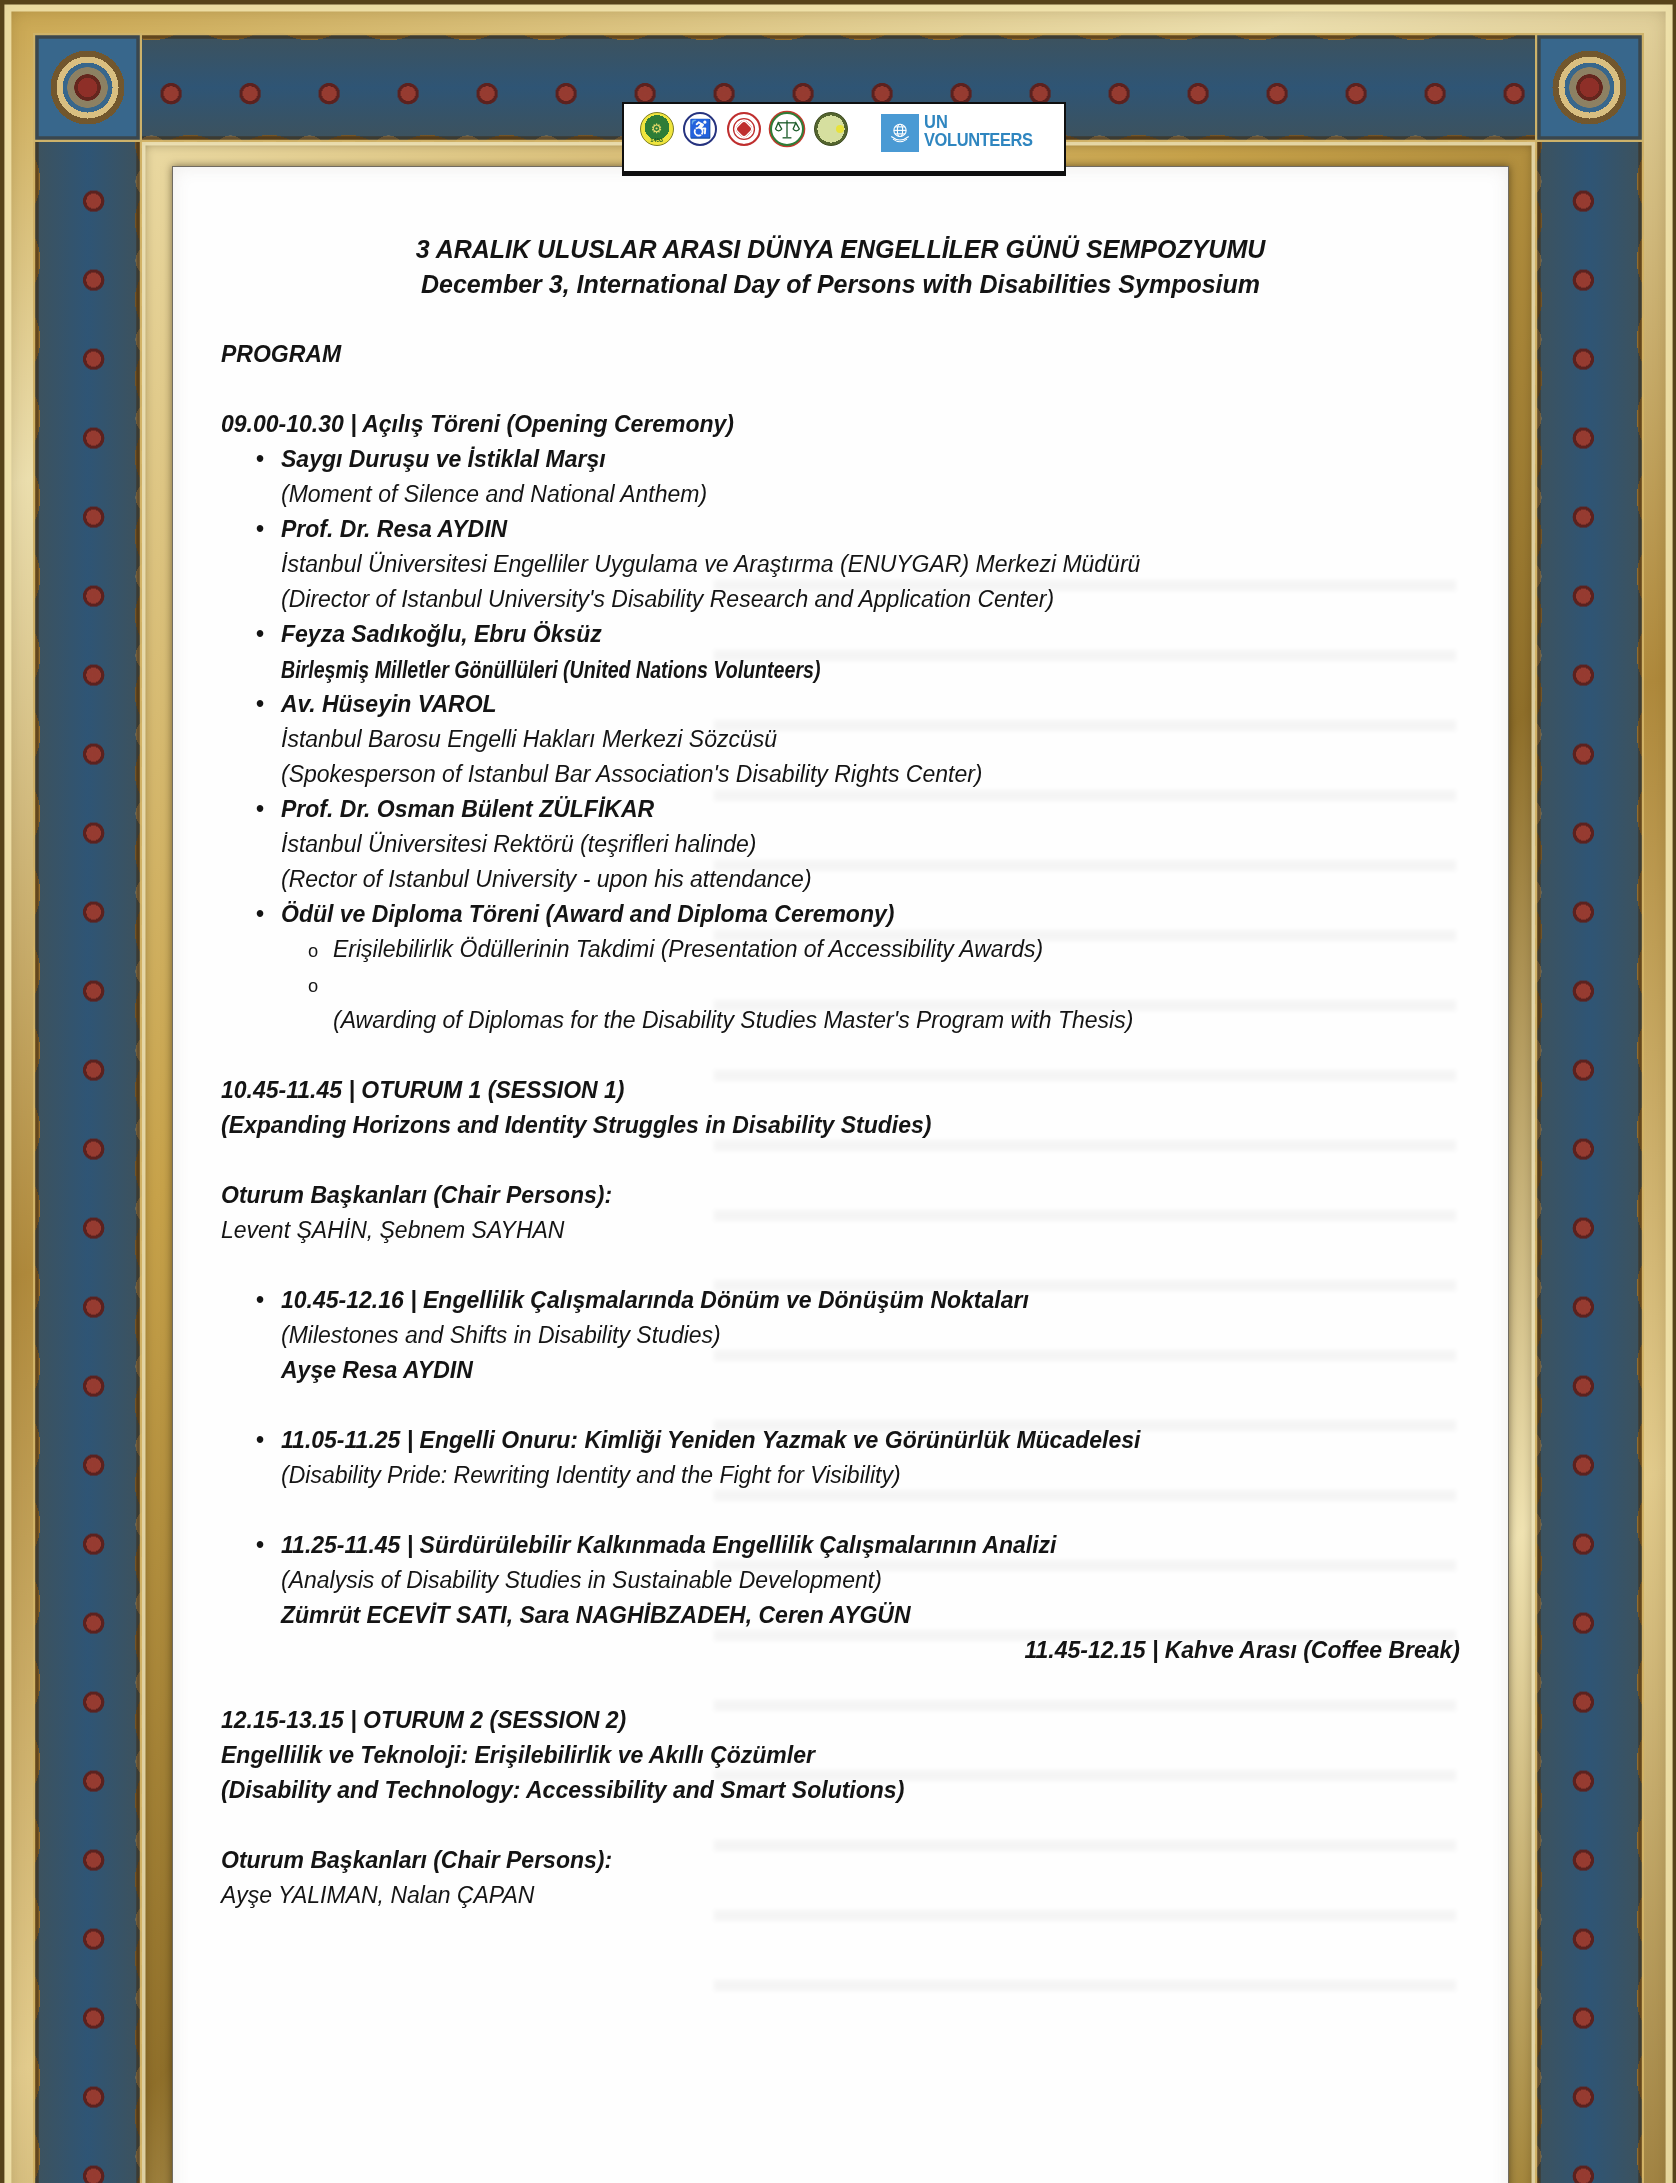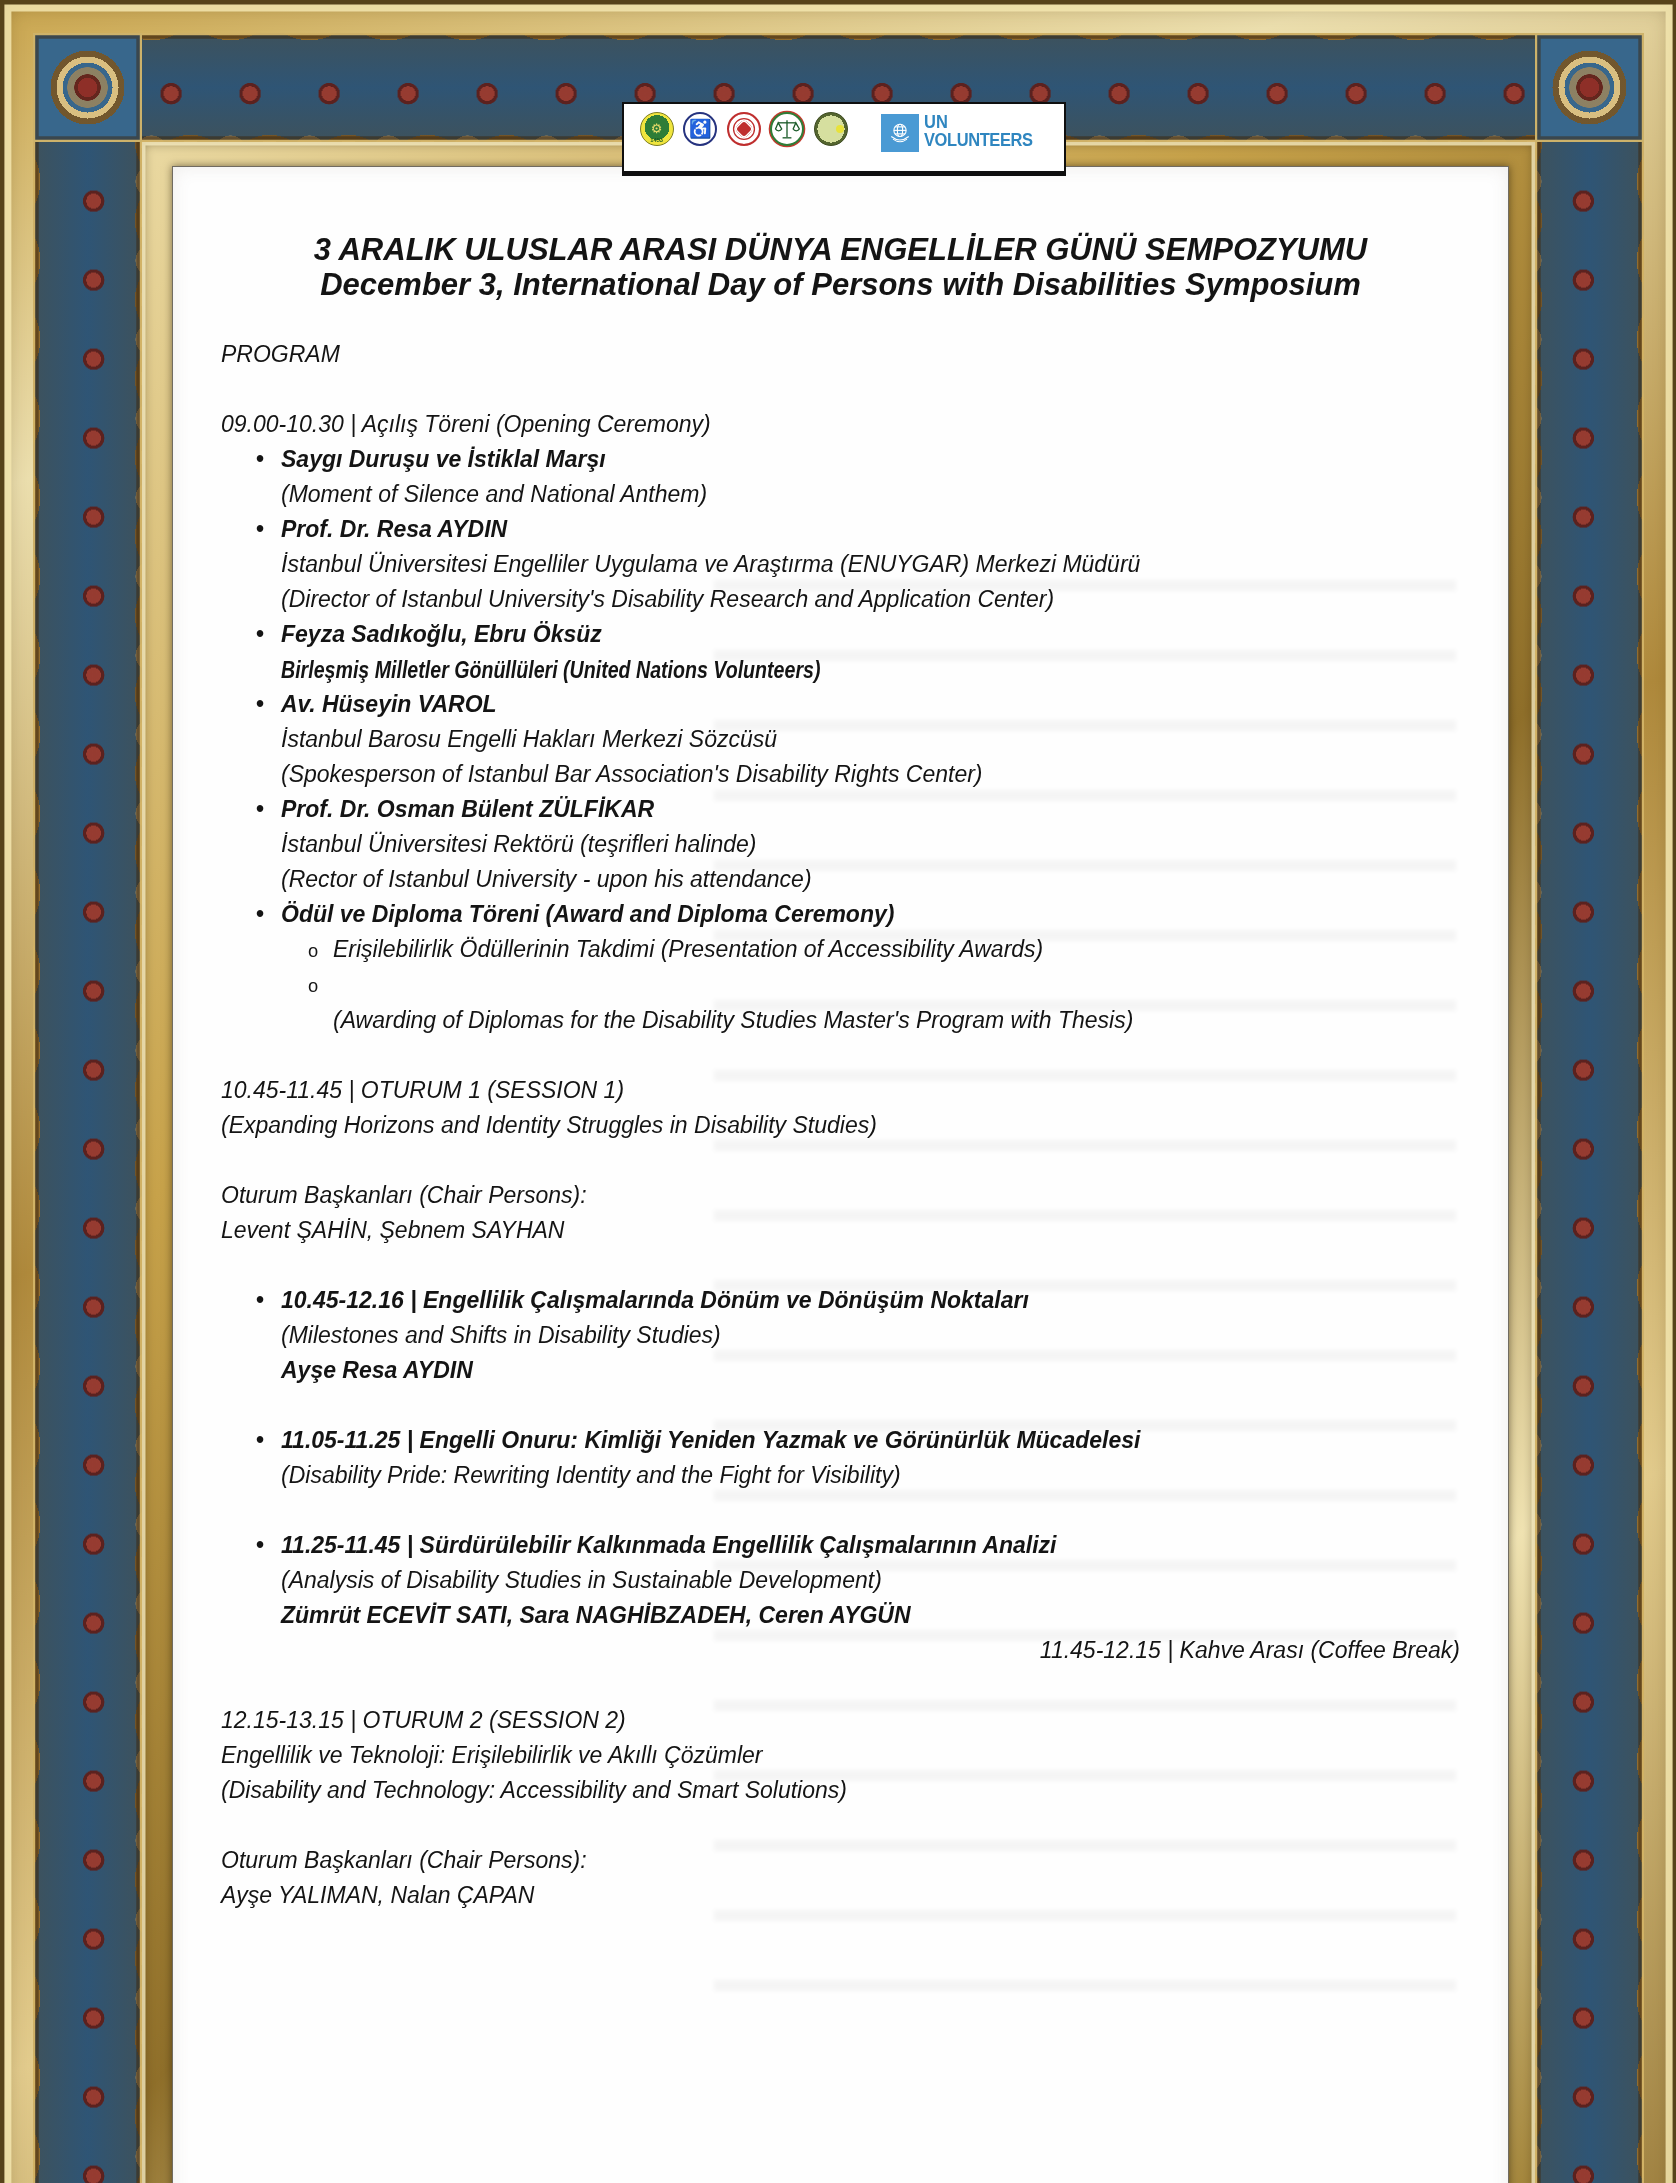--- a/index.html
+++ b/index.html
@@ -47,22 +47,22 @@
     box-shadow:inset 0 0 0 3.5px rgba(245,234,190,.8), inset 0 0 11.4px rgba(50,35,10,.6);}
   
   .page{position:absolute;left:172px;top:166px;right:168px;bottom:177px;background:#fefefe;
     border:1.7px solid rgba(35,28,12,.65);box-shadow:0 0 7.9px rgba(30,20,5,.55), inset 0 0 17.5px rgba(120,110,90,.12);}
   .ghost{position:absolute;right:52px;top:393px;width:742px;height:1485px;opacity:.05;filter:blur(2.2px);pointer-events:none;
     background:repeating-linear-gradient(180deg, transparent 0 20px, #555 20px 31px, transparent 31px 70px);}
   .content{position:absolute;inset:0;padding:65px 48px 0 48px;}
   
   .line{display:flex;align-items:baseline;min-height:35px;line-height:35px;font-size:23px;font-style:italic;color:#141414;white-space:nowrap;}
   .line .txt{display:inline-block;}
-  .title{justify-content:center;font-weight:bold;font-size:31px;}
-  .h{font-weight:normal;}
+  .title{justify-content:center;font-weight:bold;font-size:25px;}
+  .h{font-weight:bold;}
   .reg{font-weight:normal;}
   .b1{padding-left:35px;font-weight:bold;}
   .b2{padding-left:87px;font-weight:normal;}
   .c1,.c1b,.c1n{padding-left:60px;}
   .c2{padding-left:112px;}
   .c1{font-weight:normal;}
   .c1b{font-weight:bold;align-items:center;}
   .c1n{font-weight:bold;font-size:24.5px;}
   .c1n .txt{transform:scaleX(.8);transform-origin:0 70%;}
   .marker{display:inline-block;width:25px;flex:0 0 25px;font-style:normal;}

